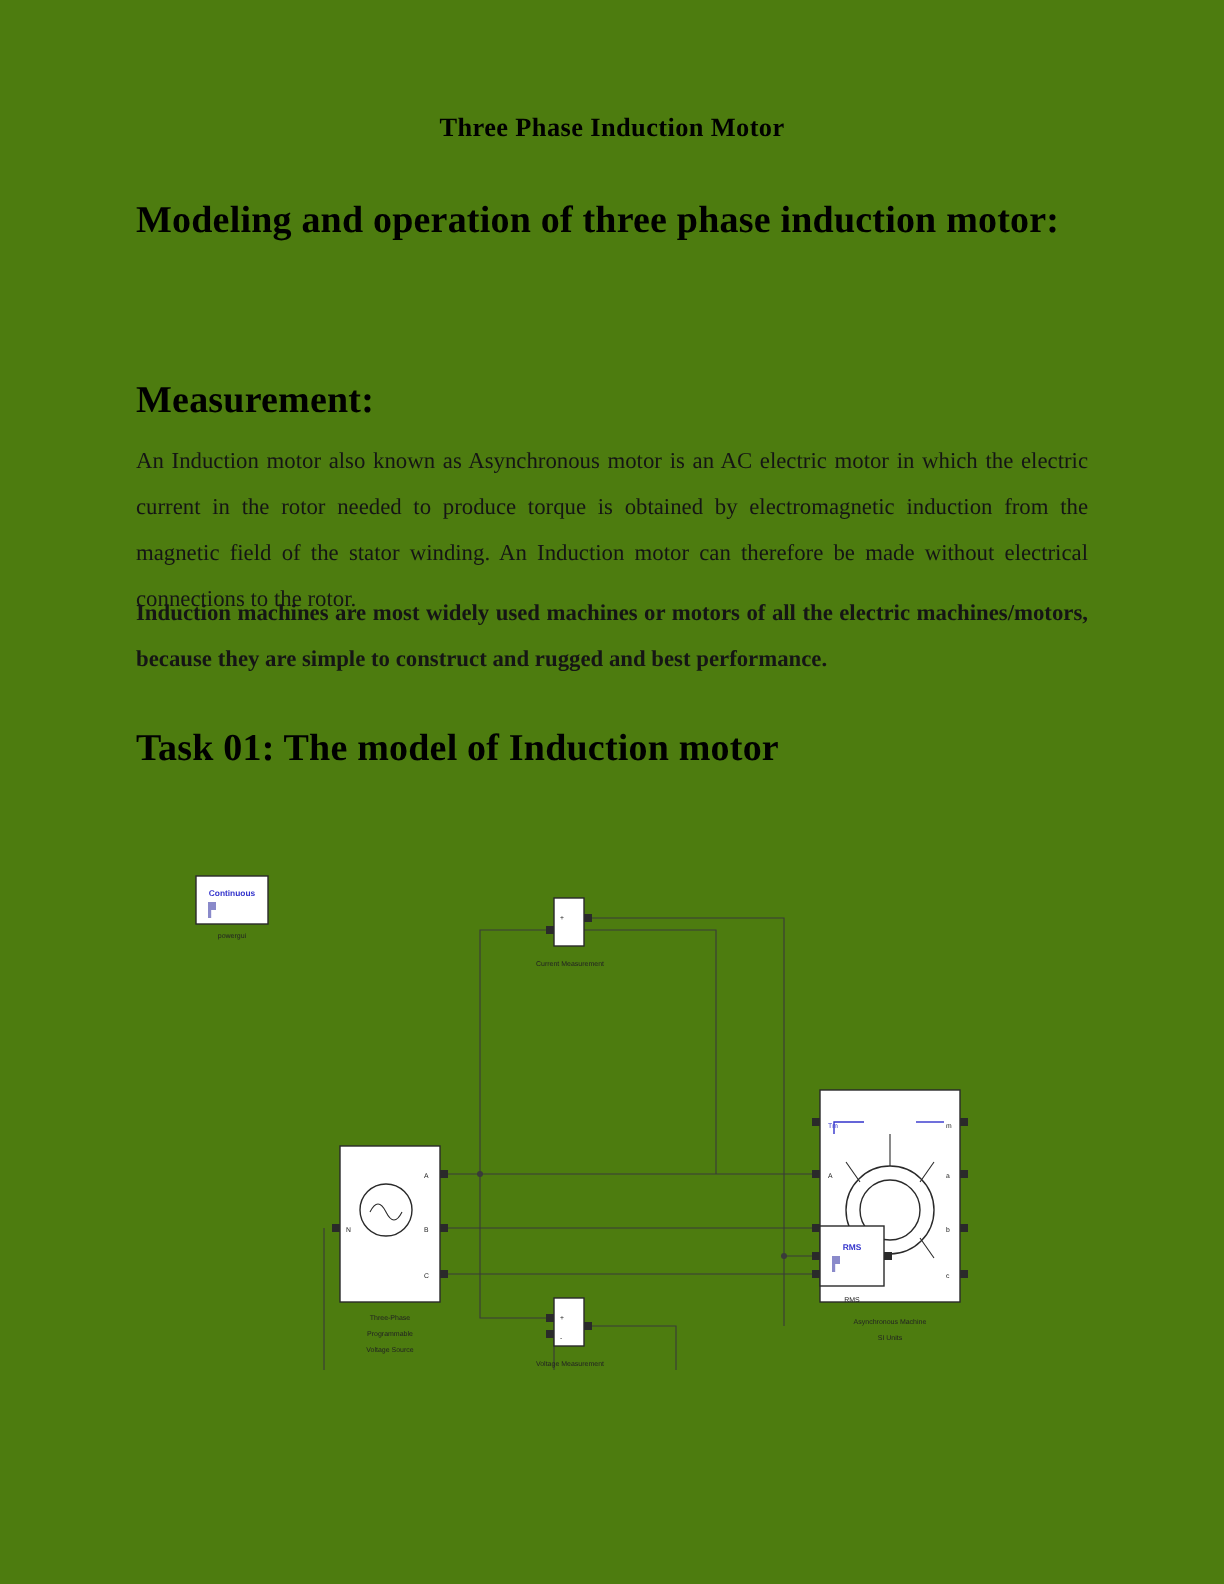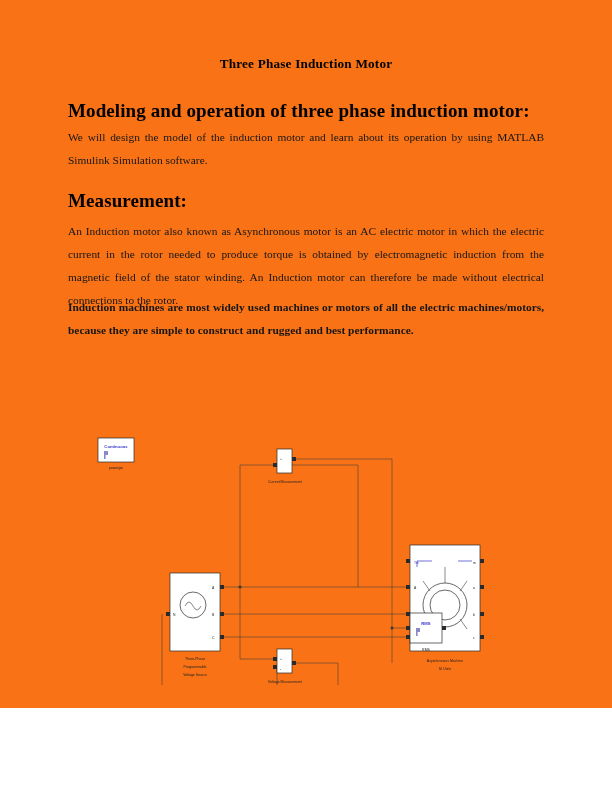--- a/index.html
+++ b/index.html
@@ -12,22 +12,22 @@
     height: 792px;
     position: relative;
     font-family: "Liberation Serif", "DejaVu Serif", serif;
     color: #000000;
     overflow: hidden;
   }
   .page {
     position: absolute;
     left: 0; top: 0;
     width: 612px;
-    height: 708px;
-    background: #f97316;
+    height: 792px;
+    background: #4d7c0f;
   }
   .doc-title {
     position: absolute;
     left: 0;
     top: 56px;
     width: 612px;
     text-align: center;
     font-size: 13.2px;
     font-weight: bold;
     letter-spacing: 0.2px;
@@ -95,28 +95,28 @@
 </style>
 </head>
 <body>
 
 <div class="page">
 
   <div class="doc-title">Three Phase Induction Motor</div>
 
   <div class="h2 h2-modeling">Modeling and operation of three phase induction motor:</div>
 
-  <div class="para p-modeling">We will design the model of the induction motor and learn about its operation by using MATLAB Simulink Simulation software.</div>
 
   <div class="h2 h2-intro">Measurement:</div>
 
   <div class="para p-intro1">An Induction motor also known as Asynchronous motor is an AC electric motor in which the electric current in the rotor needed to produce torque is obtained by electromagnetic induction from the magnetic field of the stator winding. An Induction motor can therefore be made without electrical connections to the rotor.</div>
 
   <div class="para p-intro2">Induction machines are most widely used machines or motors of all the electric machines/motors, because they are simple to construct and rugged and best performance.</div>
 
+  <div class="h2 h2-task">Task 01: The model of Induction motor</div>
 
   <div class="diagram">
     <svg viewBox="0 0 470 270" width="470" height="270" xmlns="http://www.w3.org/2000/svg">
 
       <g>
 
         <path class="wire" d="M 140 172 L 330 172"></path>
 
         <path class="wire" d="M 140 199 L 330 199"></path>
 

